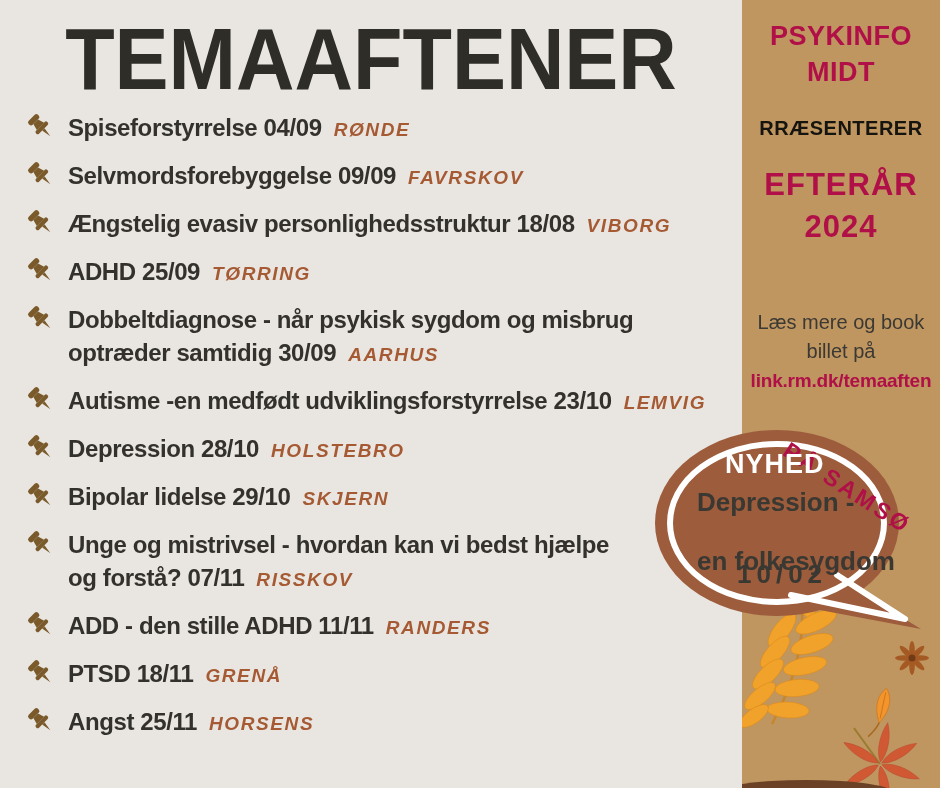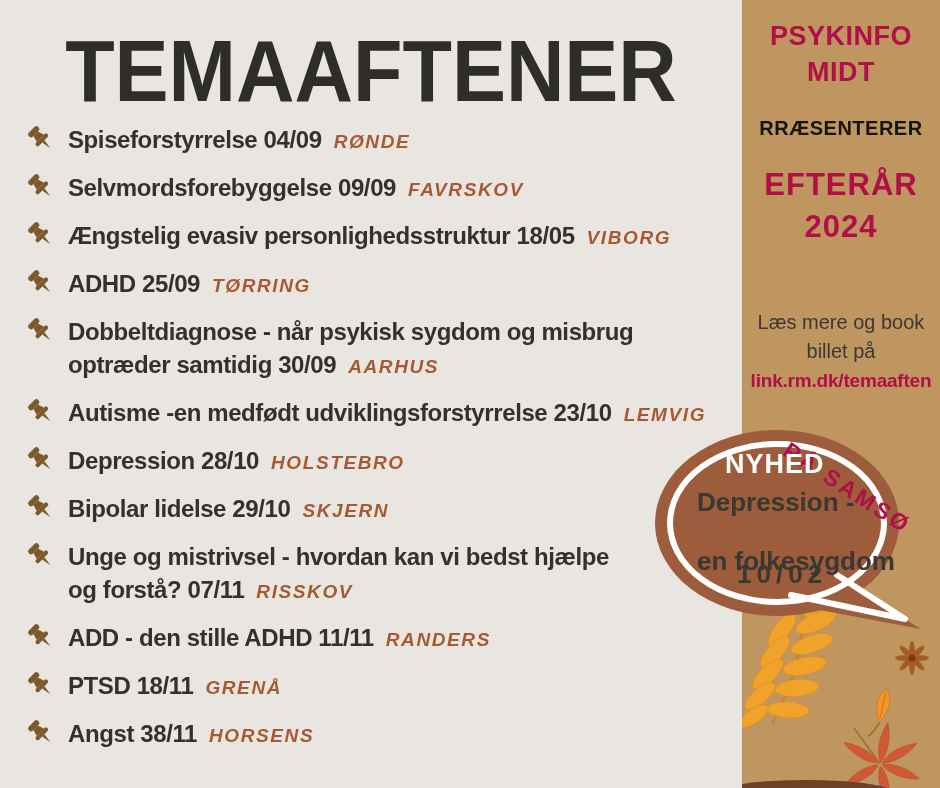--- a/index.html
+++ b/index.html
@@ -2,21 +2,21 @@
 <html style="--background: #E9E6E1; --sidebar: #BF9560; --accent: #B01047; --text-title: #2F2D28; --text-dark: #33312C; --location: #A65A33; --pin: #7A5A2B; --bubble: #9D5C3B;"><head>
 <meta charset="utf-8">
 <style>
   html,body{margin:0;padding:0;background:#cfcfcf;}
   .poster{
     position:relative; width:940px; height:788px; overflow:hidden;
     background:var(--background,#E9E6E1);
     font-family:"Liberation Sans", sans-serif;
   }
   
-  .main{position:absolute; left:0; top:17px; width:742px; height:576px; background:var(--background,#E9E6E1);}
+  .main{position:absolute; left:0; top:5px; width:742px; height:576px; background:var(--background,#E9E6E1);}
   h1.title{
     margin:10px 0 8px; text-align:center;
     font-size:88px; font-weight:800; line-height:1.0;
     color:var(--text-title,#2F2D28);
     transform:scaleX(0.92); transform-origin:50% 0;
     letter-spacing:0px; white-space:nowrap;
   }
   ul.events{list-style:none; margin:8px 0 0; padding:0 0 0 26px;}
   li.event{display:flex; align-items:flex-start; margin-bottom:13px;}
   .pin-wrap{flex:none; width:34px; margin-right:8px; padding-top:1px;}
@@ -105,21 +105,21 @@
         <svg viewBox="0 0 32 32" width="30" height="30" aria-hidden="true">
           <g class="pin-fill" transform="rotate(-45 16 16)">
             <rect x="9" y="2" width="14" height="6" rx="2.5"></rect>
             <path d="M12.5,8 h7 l2,7.2 h-11 z"></path>
             <rect x="7.5" y="15" width="17" height="4.5" rx="2"></rect>
             <path d="M14.2,19.5 h3.6 l-1.7,10.5 z"></path>
           </g>
         </svg>
       </span>
       <span class="lines">
-        <span class="line line1"><span class="t1">Ængstelig evasiv personlighedsstruktur 18/05</span><span class="loc loc1">VIBORG</span></span>
+        <span class="line line1"><span class="t1">Ængstelig evasiv personlighedsstruktur 18/08</span><span class="loc loc1">VIBORG</span></span>
         
       </span>
     </li>
         <li class="event">
       <span class="pin-wrap">
         <svg viewBox="0 0 32 32" width="30" height="30" aria-hidden="true">
           <g class="pin-fill" transform="rotate(-45 16 16)">
             <rect x="9" y="2" width="14" height="6" rx="2.5"></rect>
             <path d="M12.5,8 h7 l2,7.2 h-11 z"></path>
             <rect x="7.5" y="15" width="17" height="4.5" rx="2"></rect>
@@ -249,21 +249,21 @@
         <svg viewBox="0 0 32 32" width="30" height="30" aria-hidden="true">
           <g class="pin-fill" transform="rotate(-45 16 16)">
             <rect x="9" y="2" width="14" height="6" rx="2.5"></rect>
             <path d="M12.5,8 h7 l2,7.2 h-11 z"></path>
             <rect x="7.5" y="15" width="17" height="4.5" rx="2"></rect>
             <path d="M14.2,19.5 h3.6 l-1.7,10.5 z"></path>
           </g>
         </svg>
       </span>
       <span class="lines">
-        <span class="line line1"><span class="t1">Angst 38/11</span><span class="loc loc1">HORSENS</span></span>
+        <span class="line line1"><span class="t1">Angst 25/11</span><span class="loc loc1">HORSENS</span></span>
         
       </span>
     </li>
       </ul>
   </div>
 
   <aside class="sidebar">
     <div class="brand">
       <div>PSYKINFO</div>
       <div>MIDT</div>

